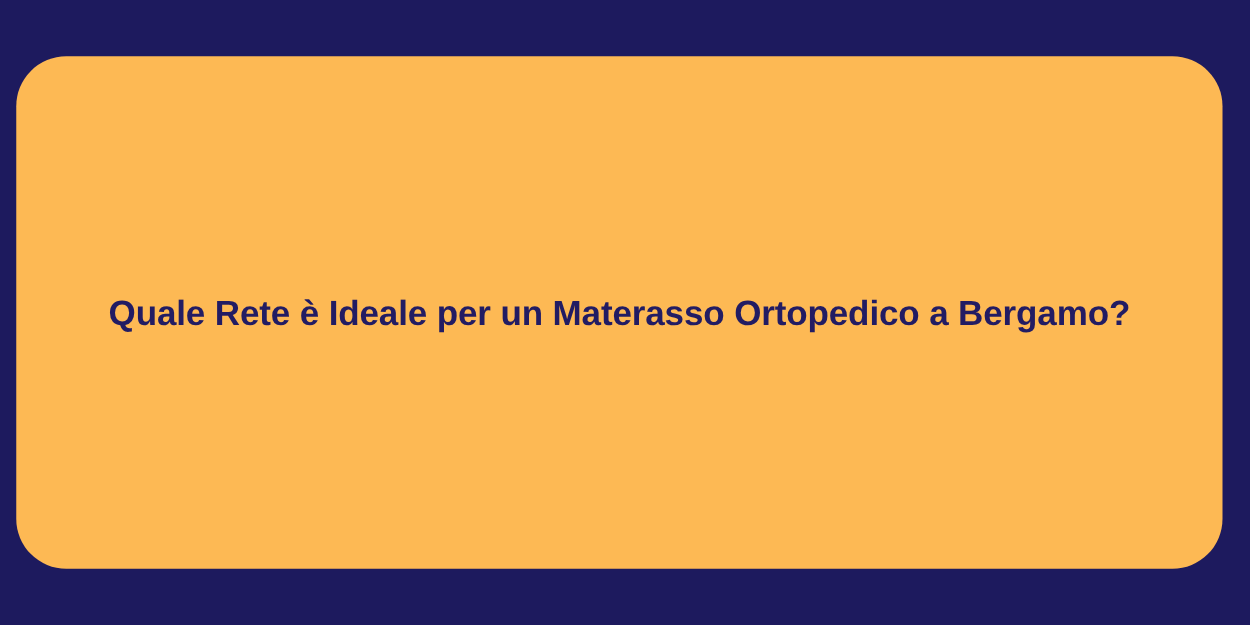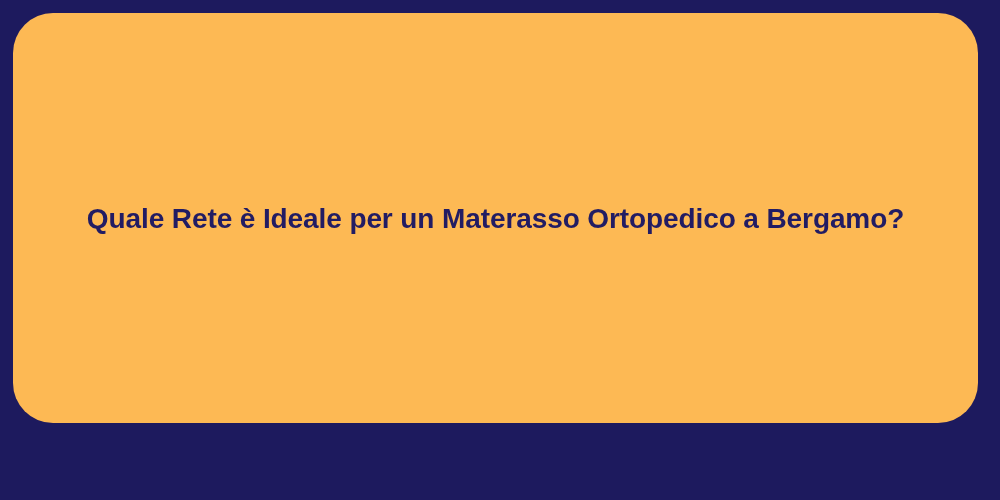--- a/index.html
+++ b/index.html
@@ -16,20 +16,21 @@
     background: #1d1a5e;
   }
 
   .banner-frame {
     position: relative;
     box-sizing: border-box;
     width: 1000px;
     height: 424px;
     background: #1d1a5e;
     padding: 13px 22px 1px 13px;
+    margin-top: 32px;
   }
 
   .banner-panel {
     box-sizing: border-box;
     width: 100%;
     height: 100%;
     background: #fdb954;
     border-radius: 40px;
     display: flex;
     align-items: center;

